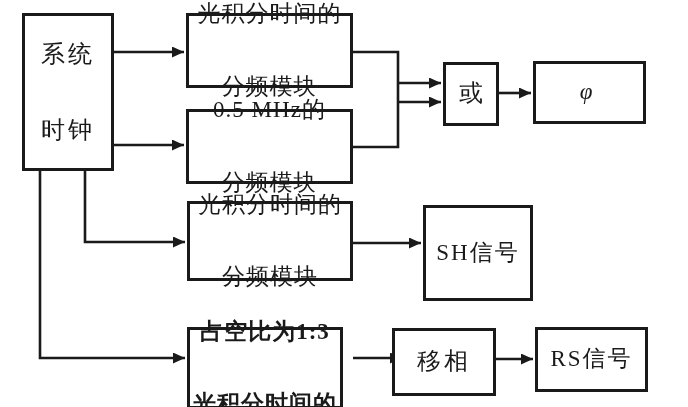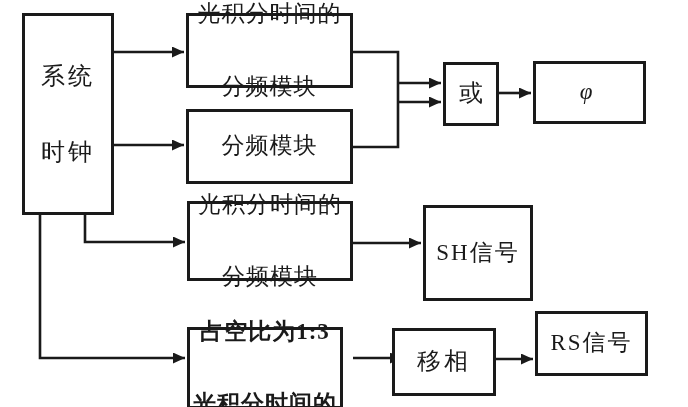--- a/index.html
+++ b/index.html
@@ -34,30 +34,30 @@
     justify-content: center;
     text-align: center;
     font-size: 23px;
     line-height: 1.4;
     z-index: 1;
     white-space: nowrap;
     gap: 40px;
   }
   .box span { display: block; }
   .row { display: flex; flex-direction: row; align-items: baseline; }
-  #clock   { left: 22px;  top: 13px;  width: 92px;  height: 202px; letter-spacing: 3px; font-size: 24px; line-height: 1.5; }
+  #clock   { left: 22px;  top: 13px;  width: 92px;  height: 158px; letter-spacing: 3px; font-size: 24px; line-height: 1.5; }
   #topbox  { left: 186px; top: 13px;  width: 167px; height: 75px;  letter-spacing: 1px; }
   #mhzbox  { left: 186px; top: 109px; width: 167px; height: 75px;  letter-spacing: 1px; }
   #orbox   { left: 443px; top: 62px;  width: 56px;  height: 64px;  font-size: 24px; }
   #phibox  { left: 533px; top: 61px;  width: 113px; height: 63px;  letter-spacing: 3px; }
   #intbox2 { left: 187px; top: 201px; width: 166px; height: 80px;  letter-spacing: 1px; }
   #shbox   { left: 423px; top: 205px; width: 110px; height: 96px;  letter-spacing: 2px; }
   #dutybox { left: 187px; top: 327px; width: 156px; height: 82px;  letter-spacing: 1px; font-weight: bold; }
   #phasebox{ left: 392px; top: 328px; width: 104px;  height: 68px;  letter-spacing: 3px; font-size: 24px; }
-  #rsbox   { left: 535px; top: 311px; width: 113px; height: 65px;  letter-spacing: 2px; }
+  #rsbox   { left: 535px; top: 327px; width: 113px; height: 65px;  letter-spacing: 2px; }
   .phi {
     font-style: italic;
     margin-right: 4px;
   }
 </style>
 </head>
 <body>
 
 <div class="stage">
 
@@ -86,20 +86,21 @@
     <span>系统</span>
     <span>时钟</span>
   </div>
 
   <div class="box" id="topbox">
     <span>光积分时间的</span>
     <span>分频模块</span>
   </div>
 
   <div class="box" id="mhzbox">
+    <span>0.5 MHz的</span>
     <span>分频模块</span>
   </div>
 
   <div class="box" id="orbox">
     <span>或</span>
   </div>
 
   <div class="box" id="phibox">
     <span class="row">
       <span class="phi">φ</span>

